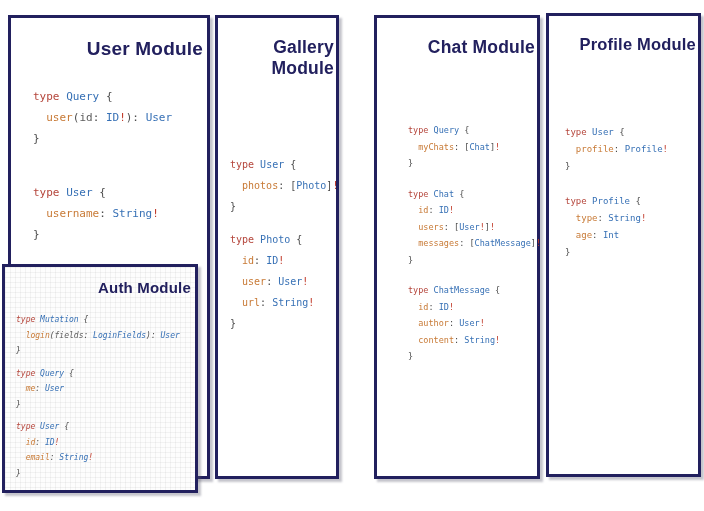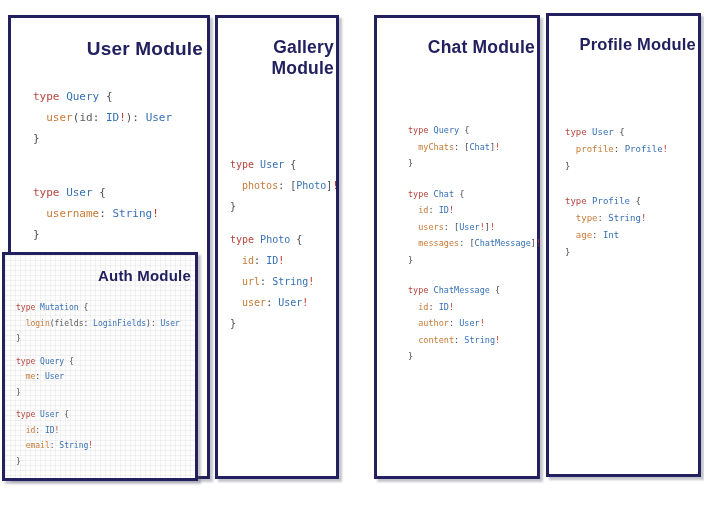--- a/index.html
+++ b/index.html
@@ -7,21 +7,21 @@
     width:704px;height:511px;position:relative;overflow:hidden;
     background:#ffffff;font-family:"Liberation Sans",sans-serif;
   }
   .box{
     position:absolute;box-sizing:border-box;background:#ffffff;
     border:3px solid #22205e;
     box-shadow:3px 3px 2px rgba(90,90,110,0.35);
   }
   #box-user{left:8px;top:15px;width:202px;height:464px;}
   #box-auth{
-    left:2px;top:252px;width:196px;height:229px;
+    left:2px;top:264px;width:196px;height:229px;
     background-color:#fdfdfd;
     background-image:
       linear-gradient(rgba(0,0,0,0.045) 1px,transparent 1px),
       linear-gradient(90deg,rgba(0,0,0,0.045) 1px,transparent 1px);
     background-size:5px 5px;
   }
   #box-gallery{left:215px;top:15px;width:124px;height:464px;}
   #box-chat{left:374px;top:15px;width:166px;height:464px;padding-left:24px;}
   #box-profile{left:546px;top:13px;width:155px;height:464px;}
 
@@ -39,21 +39,21 @@
   .tok-fd{color:#c87a36;}   
   .tok-pu{color:#4d4d4d;}   
   .tok-pa{color:#5d5d5d;}   
   .tok-ex{color:#c13b2a;}   
 
   #box-user .title{font-size:19px;margin:20px 4px 26px;}
   #box-user .code{font-size:11px;line-height:21px;padding-left:22px;}
   #box-user .code-block{margin-bottom:33px;}
 
   #box-auth .title{font-size:15px;margin:12px 4px 16px;}
-  #box-auth .code{font-size:8px;line-height:15.5px;padding-left:11px;}
+  #box-auth .code{font-size:8px;line-height:15.5px;padding-left:11px;font-style:italic;}
   #box-auth .code-block{margin-bottom:7px;}
 
   #box-gallery .title{font-size:17.5px;margin:19px 2px 75px;}
   #box-gallery .code{font-size:10px;line-height:21px;padding-left:12px;}
   #box-gallery .code-block{margin-bottom:12px;}
 
   #box-chat .title{font-size:17.5px;margin:19px 2px 64px;}
   #box-chat .code{font-size:8.5px;line-height:16.5px;padding-left:7px;}
   #box-chat .code-block{margin-bottom:14px;}
 
@@ -84,22 +84,22 @@
   <div class="title">Gallery Module</div>
   <div class="code">
       <div class="code-block">
         <div class="code-line"><span class="tok-kw">type </span><span class="tok-tn">User </span><span class="tok-pu">{</span></div>
         <div class="code-line"><span class="tok-fd">  photos</span><span class="tok-pu">: [</span><span class="tok-tn">Photo</span><span class="tok-pu">]</span><span class="tok-ex">!</span></div>
         <div class="code-line"><span class="tok-pu">}</span></div>
       </div>
       <div class="code-block">
         <div class="code-line"><span class="tok-kw">type </span><span class="tok-tn">Photo </span><span class="tok-pu">{</span></div>
         <div class="code-line"><span class="tok-fd">  id</span><span class="tok-pu">: </span><span class="tok-tn">ID</span><span class="tok-ex">!</span></div>
+        <div class="code-line"><span class="tok-fd">  user</span><span class="tok-pu">: </span><span class="tok-tn">User</span><span class="tok-ex">!</span></div>
         <div class="code-line"><span class="tok-fd">  url</span><span class="tok-pu">: </span><span class="tok-tn">String</span><span class="tok-ex">!</span></div>
-        <div class="code-line"><span class="tok-fd">  user</span><span class="tok-pu">: </span><span class="tok-tn">User</span><span class="tok-ex">!</span></div>
         <div class="code-line"><span class="tok-pu">}</span></div>
       </div>
     </div>
 </div>
 
 <div id="box-chat" class="box">
   <div class="title">Chat Module</div>
   <div class="code">
       <div class="code-block">
         <div class="code-line"><span class="tok-kw">type </span><span class="tok-tn">Query </span><span class="tok-pu">{</span></div>

